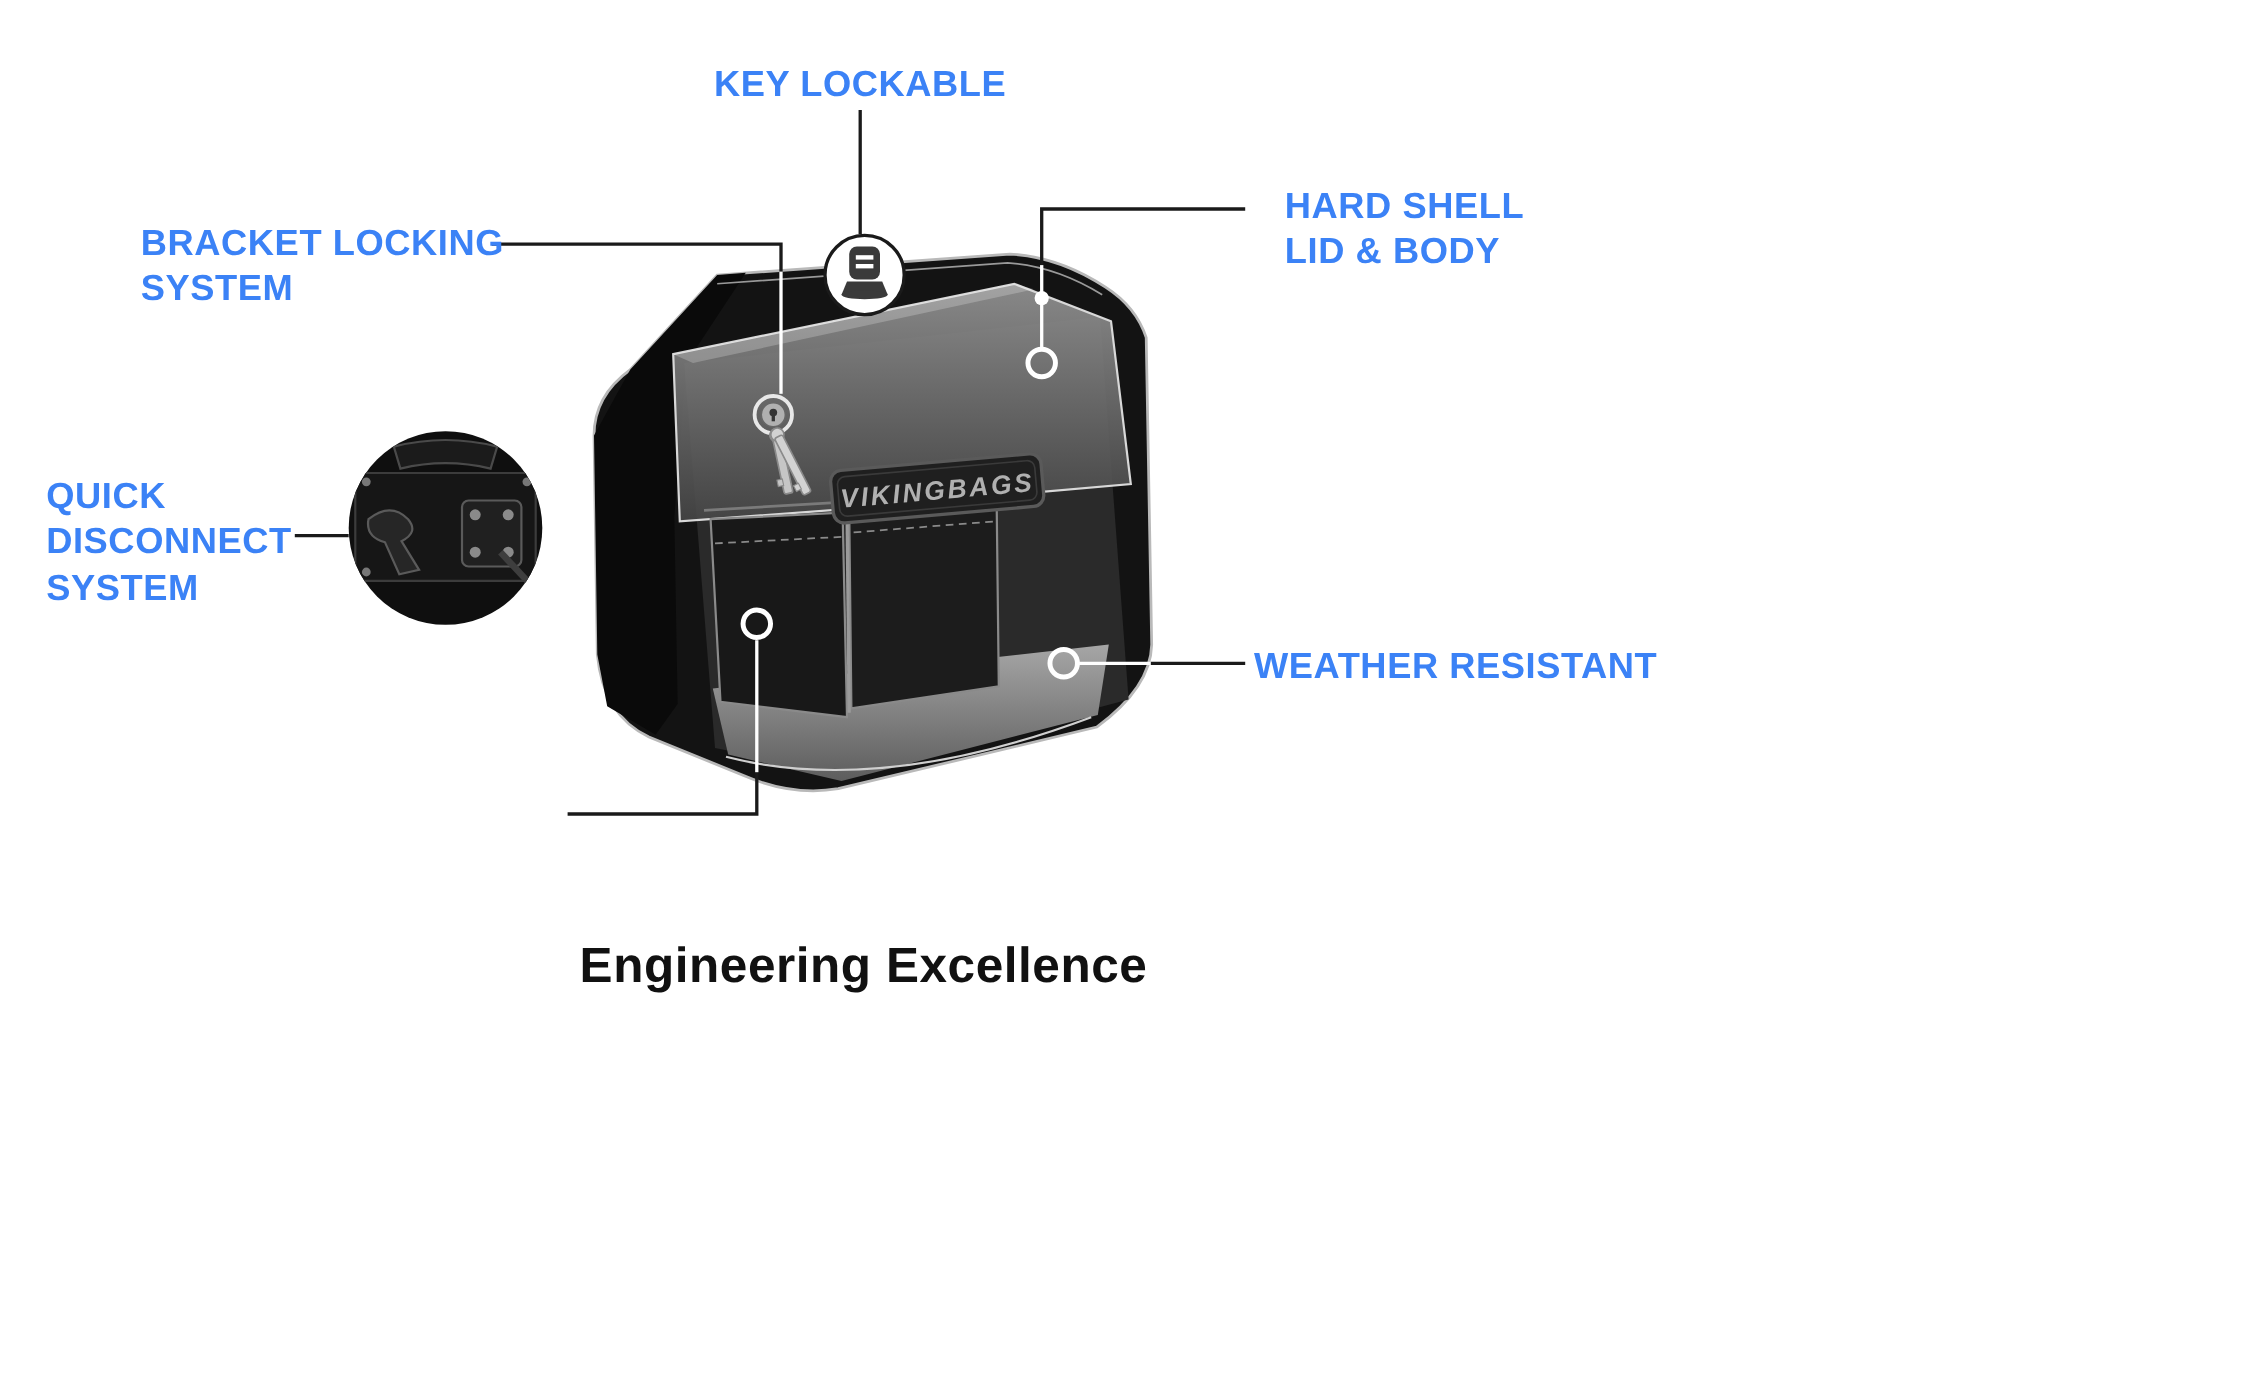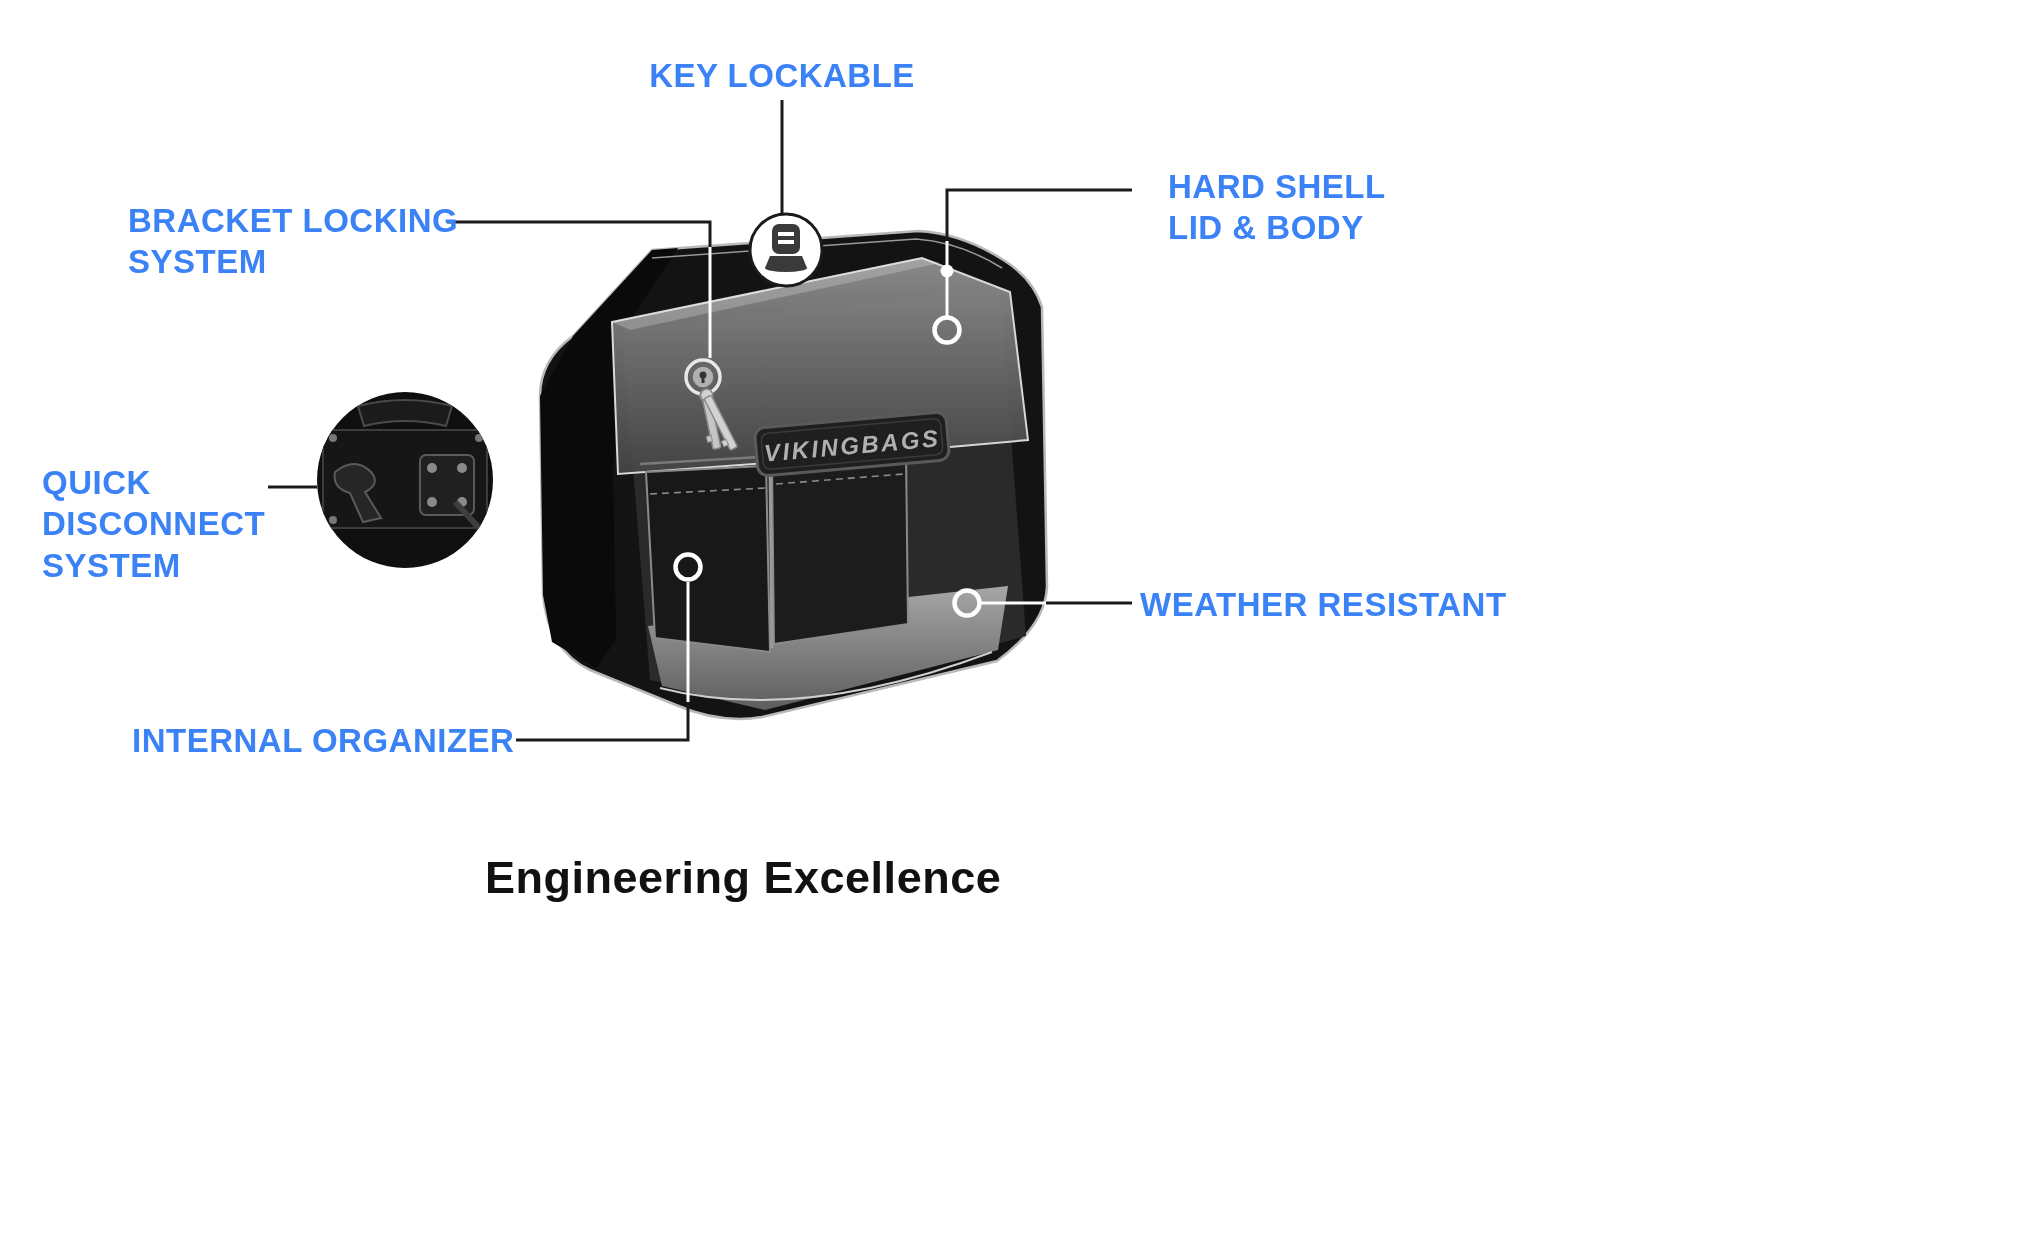--- a/index.html
+++ b/index.html
@@ -20,20 +20,21 @@
     letter-spacing:.5px;
     white-space:pre-line;
   }
   .center{text-align:center;}
   .diagram-title{
     position:absolute;
     color:#111111;
     font-weight:bold;
     font-size:45px;
     letter-spacing:.5px;
+    text-align:center;
   }
 </style>
 </head>
 <body>
 
 <div id="canvas">
 
   <svg id="art" width="2044" height="1248" viewBox="0 0 2044 1248">
     <defs>
       <linearGradient id="lidGrad" x1="0" y1="0" x2="0" y2="1">
@@ -157,23 +158,22 @@
   </svg>
 
   <div class="callout-label center" style="left:582px;top:55px;width:400px;">KEY LOCKABLE</div>
 
   <div class="callout-label" style="left:128px;top:200px;">BRACKET LOCKING
 SYSTEM</div>
 
   <div class="callout-label" style="left:1140px;top:166px;margin-left:28px;">HARD SHELL
 LID &amp; BODY</div>
 
-  <div class="callout-label" style="left:42px;top:430px;margin-top:32px;">QUICK
+  <div class="callout-label" style="left:42px;top:430px;">QUICK
 DISCONNECT
 SYSTEM</div>
 
   <div class="callout-label" style="left:1140px;top:584px;">WEATHER RESISTANT</div>
 
-  <div class="callout-label" style="left:132px;top:720px;">INTERNAL ORGANIZER</div>
 
   <div class="diagram-title" style="left:485px;top:852px;width:600px;">Engineering Excellence</div>
 
 </div>
 
 </body></html>

